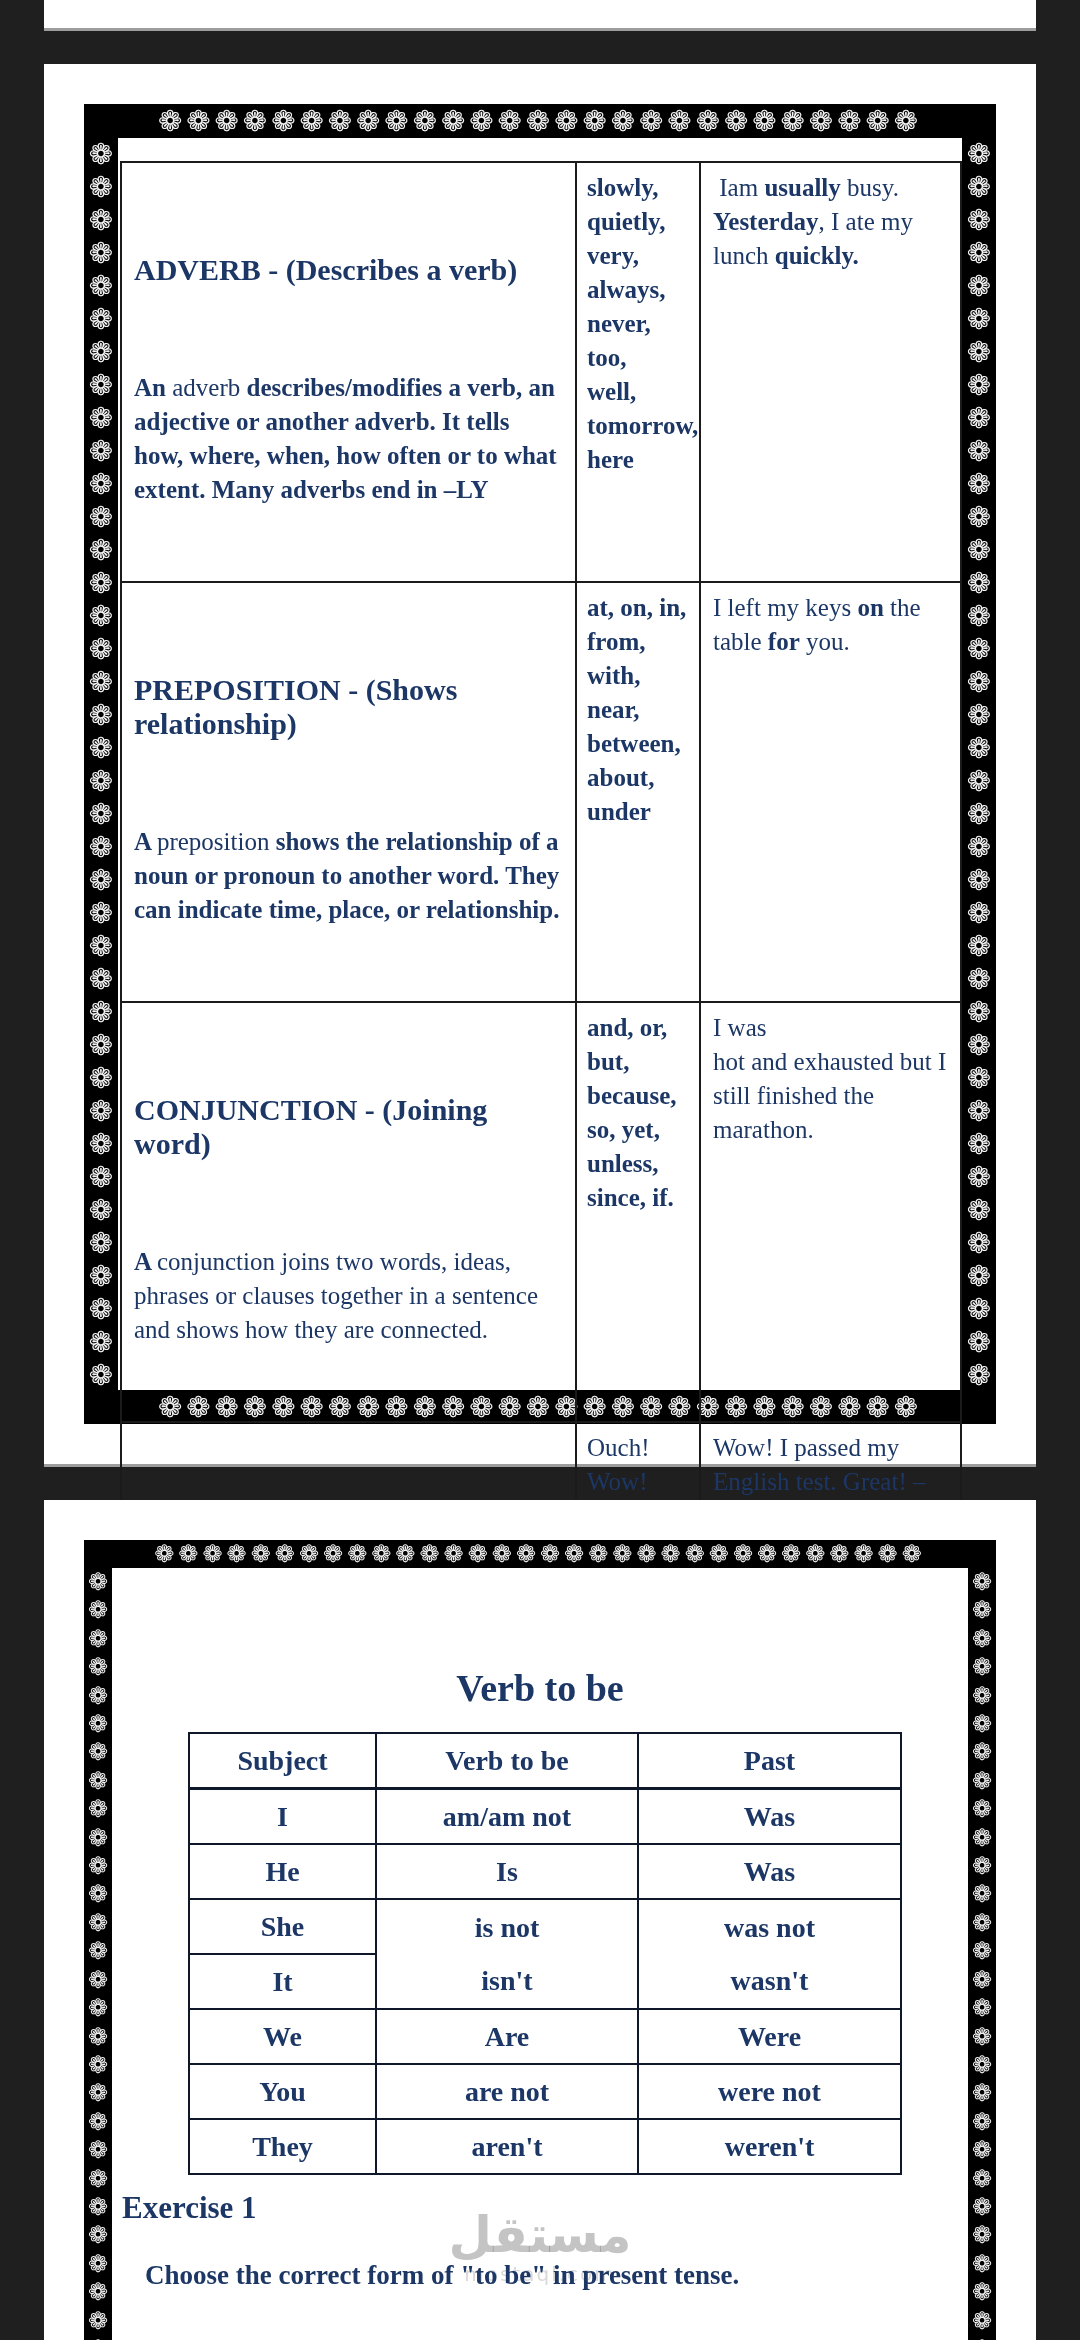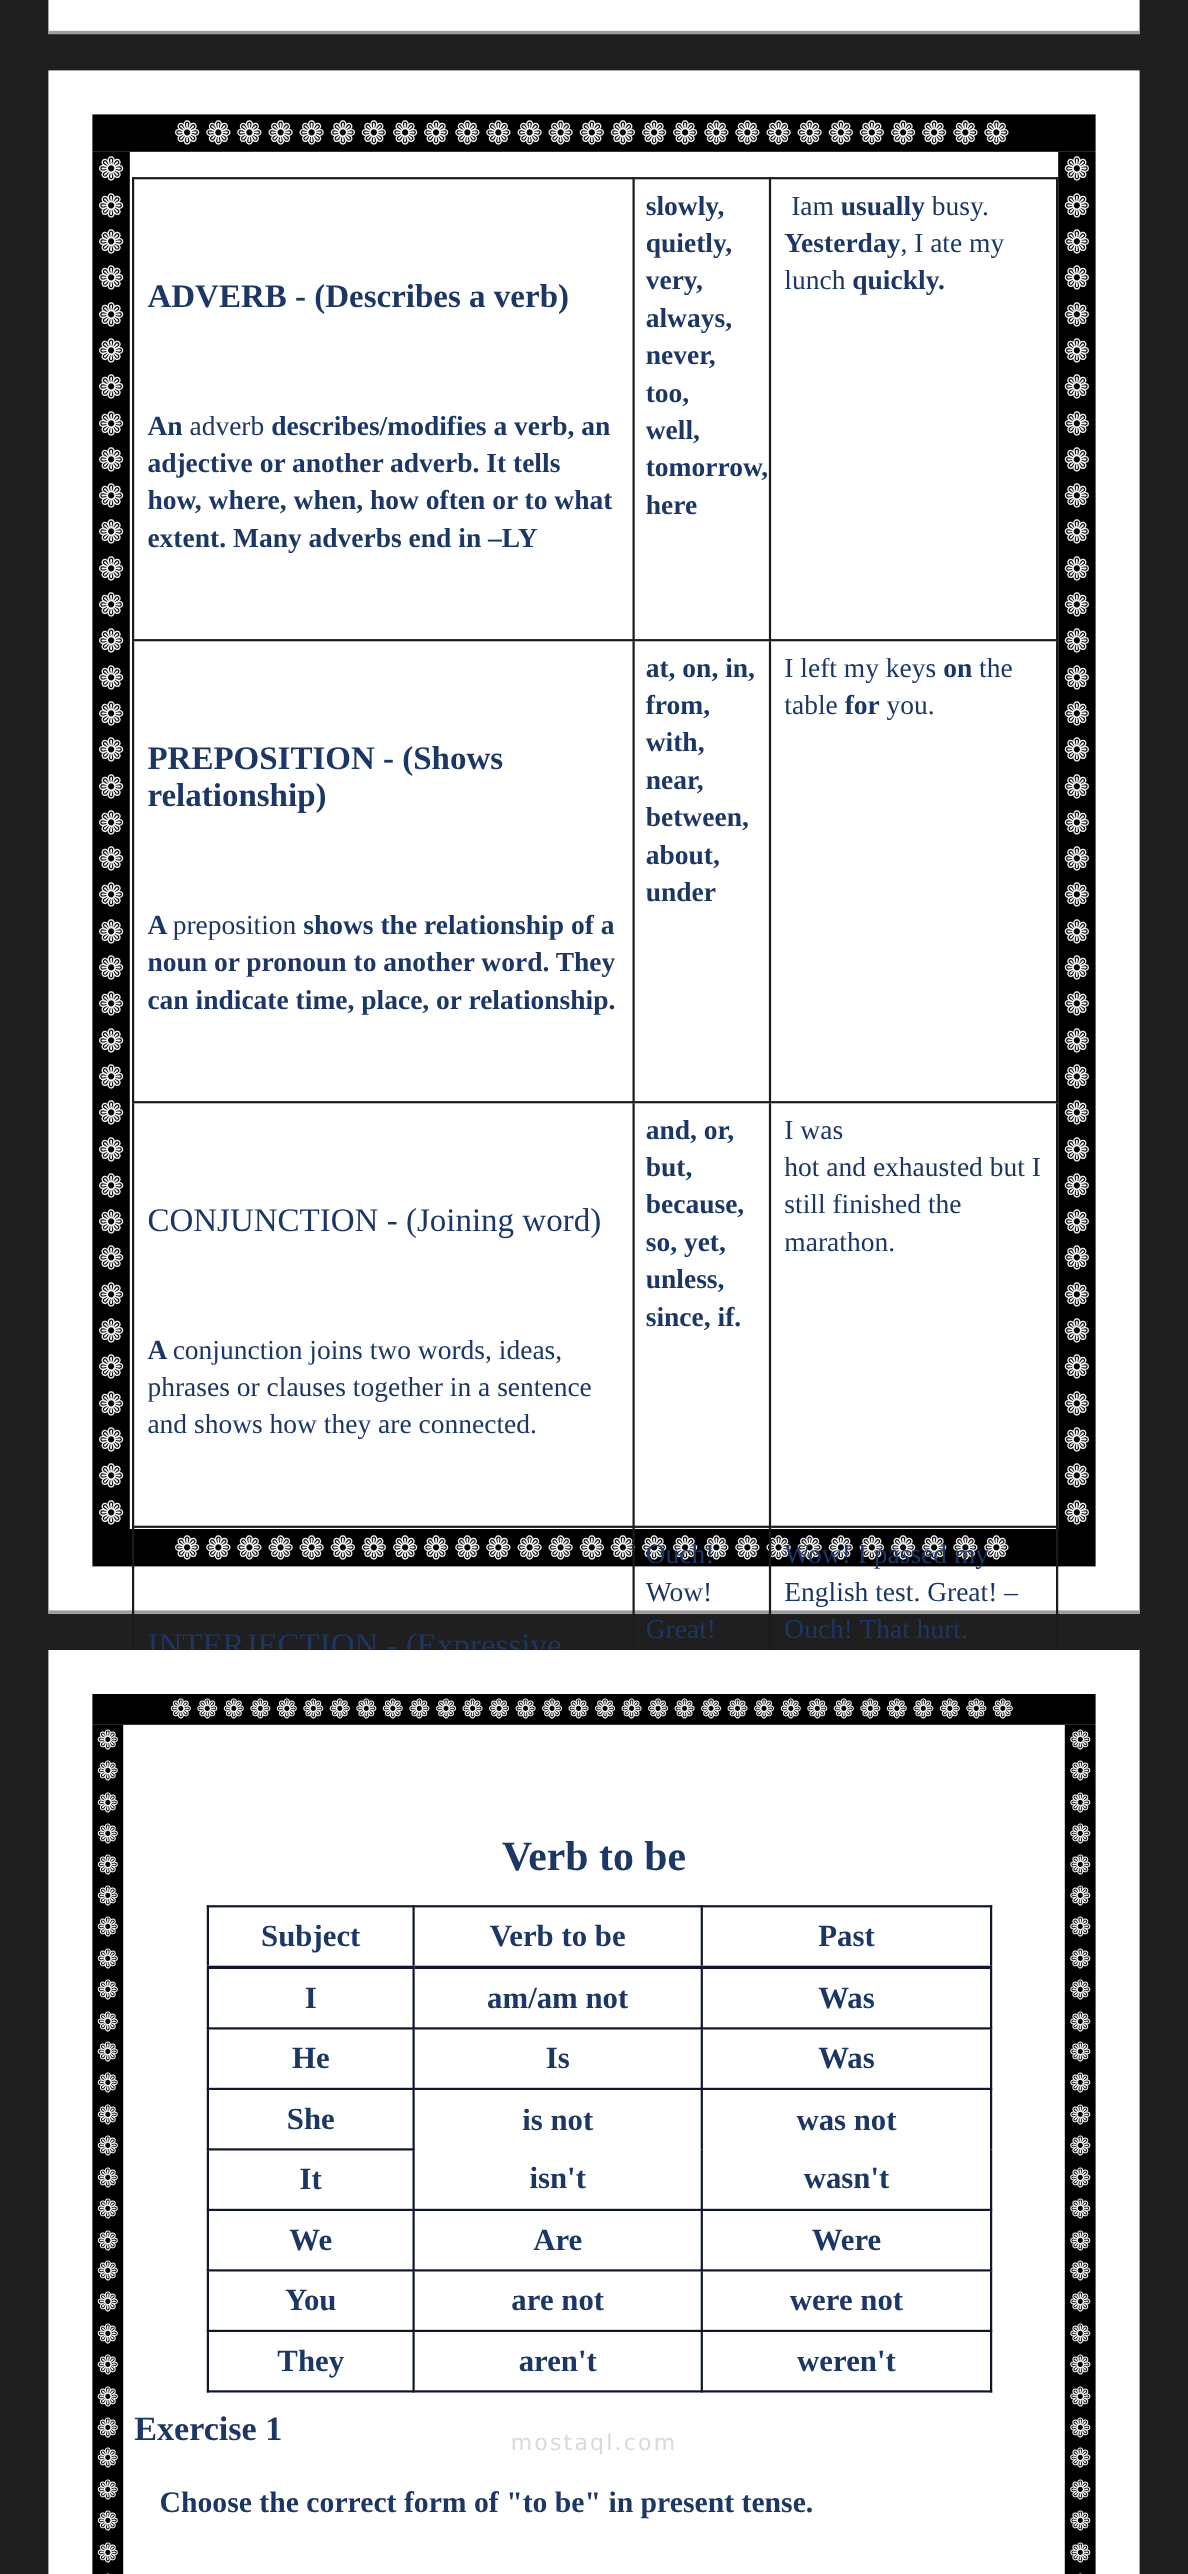--- a/index.html
+++ b/index.html
@@ -181,21 +181,21 @@
 from,
 with,
 near,
 between,
 about,
 under</span></td>
           <td class="c-ex"><span>I left my keys </span><span style="font-weight: bold;">on</span><span> the table </span><span style="font-weight: bold;">for</span><span> you.</span></td>
         </tr>
         <tr style="height:208px">
           <td class="c-def">
-            <div class="def-title"><span style="font-weight: normal;">CONJUNCTION - (Joining word)</span></div>
+            <div class="def-title"><span style="font-weight: bold;">CONJUNCTION - (Joining word)</span></div>
             <div class="def-body"><span style="font-weight: bold;">A </span><span>conjunction </span><span style="font-weight: normal;">joins two words, ideas, phrases or clauses together in a sentence and shows how they are connected.</span></div>
           </td>
           <td class="c-words"><span style="font-weight: bold;">and, or,
 but,
 because,
 so, yet,
 unless,
 since, if.</span></td>
           <td class="c-ex vmid"><span>I was
 hot and exhausted but I still finished the marathon.</span></td>
@@ -352,20 +352,21 @@
         </tr>
         <tr>
           <td>They</td>
           <td>aren't</td>
           <td>weren't</td>
         </tr>
       </tbody>
         </table>
 
       <div id="watermark">
+        <div id="wm-ar">مستقل</div>
         <div id="wm-la">mostaql.com</div>
       </div>
 
       <div id="ex-heading">Exercise 1</div>
       <div id="ex-instruction">Choose the correct form of "to be" in present tense.</div>
     </div>
   </div>
 
 </div>
 

